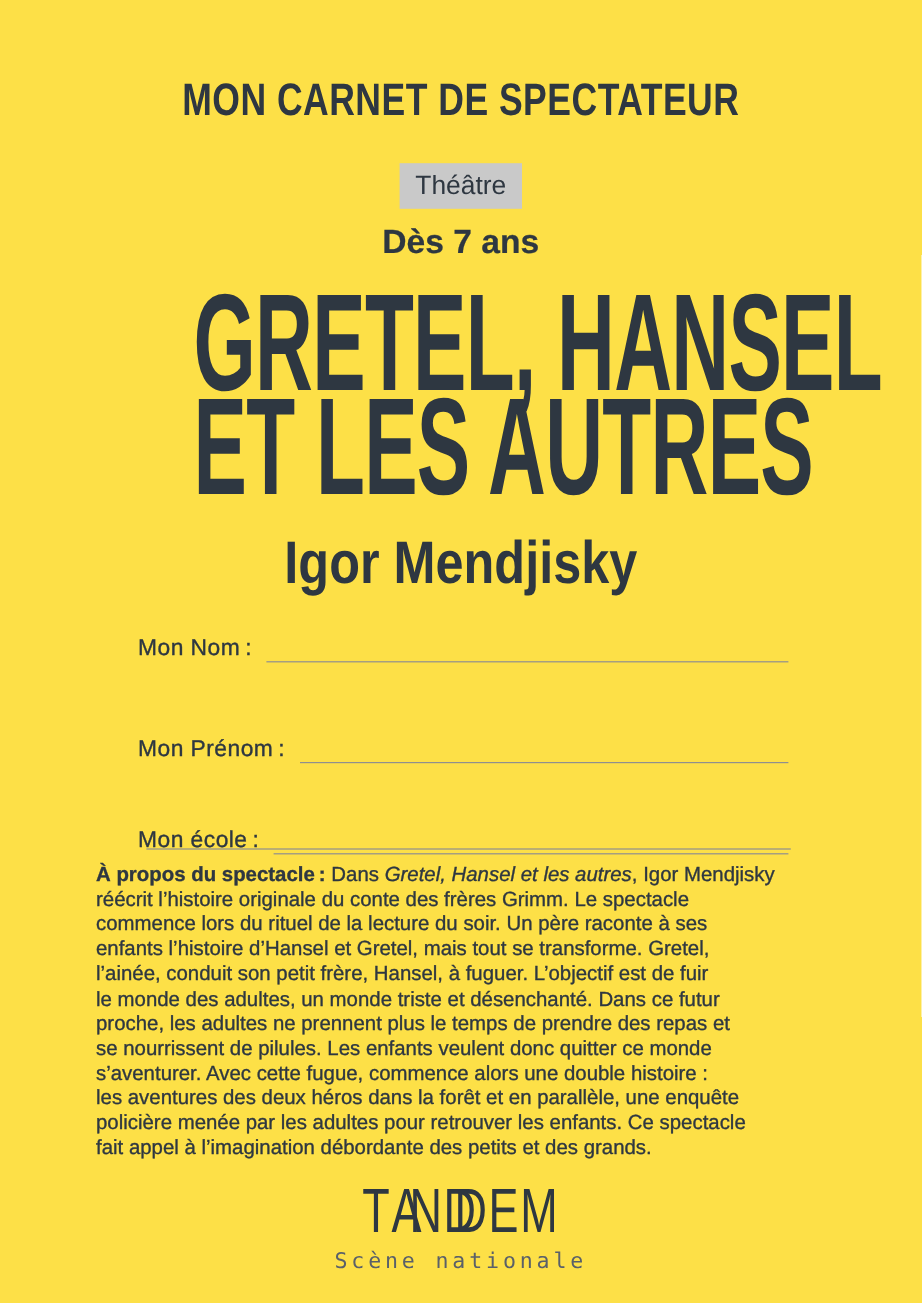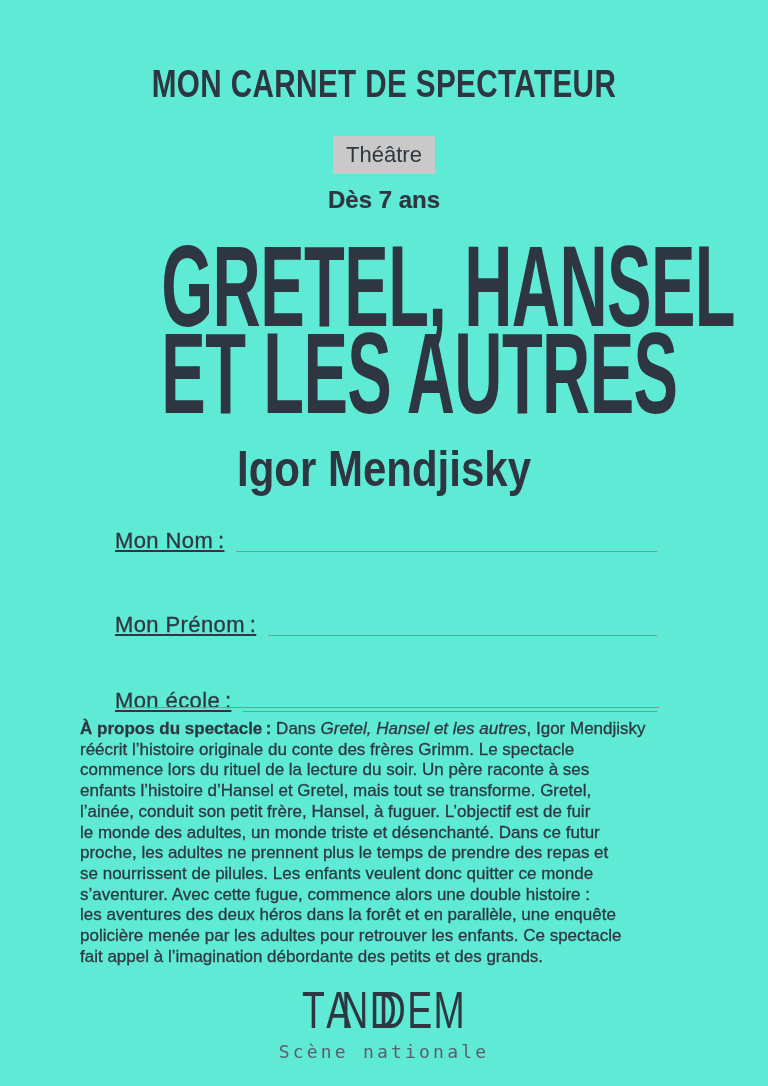--- a/index.html
+++ b/index.html
@@ -5,44 +5,44 @@
   :root{
     --ink:#2e3741;
     --badge_bg:#c9c9c9;
     --rule:#8f8f8f;
     --tagline:#5a6069;
   }
   *{margin:0;padding:0;box-sizing:border-box;}
   html,body{background:#ffffff;}
   body{width:768px;height:1086px;position:relative;overflow:hidden;
        font-family:"Liberation Sans","DejaVu Sans",sans-serif;color:var(--ink);}
-  .page{position:absolute;inset:0;background:#5eead4;padding-left:16px;}
+  .page{position:absolute;inset:0;background:#fde047;padding-left:16px;}
 
   .center-line{position:absolute;left:0;width:768px;text-align:center;white-space:nowrap;line-height:1;}
 
   .notebook-title{top:65px;font-size:38px;font-weight:bold;letter-spacing:.5px;
                   transform:scaleX(.78);transform-origin:center;}
 
   .badge-row{position:absolute;top:136px;left:0;width:768px;text-align:center;}
   .badge{display:inline-block;background:var(--badge_bg);color:var(--ink);
          font-size:22px;font-weight:normal;line-height:1;padding:8px 13px;}
 
-  .age{top:188px;font-size:24px;font-weight:bold;-webkit-text-stroke:.2px currentColor;}
+  .age{top:188px;font-size:28px;font-weight:bold;-webkit-text-stroke:.2px currentColor;}
 
   .show-title{position:absolute;top:243px;left:0;width:768px;text-align:left;}
   .show-title .t-line{display:block;font-size:115px;line-height:87px;font-weight:bold;
                       white-space:nowrap;letter-spacing:-1px;
                       transform:scaleX(.58);transform-origin:center;}
 
   .author{top:444px;font-size:50px;font-weight:bold;
           transform:scaleX(.84);transform-origin:center;}
 
   .form-row{position:absolute;left:115px;width:542px;height:28px;display:flex;}
-  .form-row .label{font-size:22px;line-height:28px;letter-spacing:.4px;
-                   -webkit-text-stroke:.3px currentColor;white-space:nowrap;text-decoration:underline;}
+  .form-row .label{font-size:19px;line-height:28px;letter-spacing:.4px;
+                   -webkit-text-stroke:.3px currentColor;white-space:nowrap;}
   .form-row .fill-line{flex:1;margin-left:12px;align-self:flex-end;
                        border-bottom:1.5px solid var(--rule);margin-bottom:3px;height:1px;}
   .row-nom{top:527px;}
   .row-prenom{top:592px;margin-top:19px;}
   .row-ecole{top:687px;}
 
   .divider{position:absolute;left:122px;top:707px;width:537px;height:0;
            border-top:1.5px solid var(--rule);}
 
   .about{position:absolute;left:80px;top:719px;width:612px;

